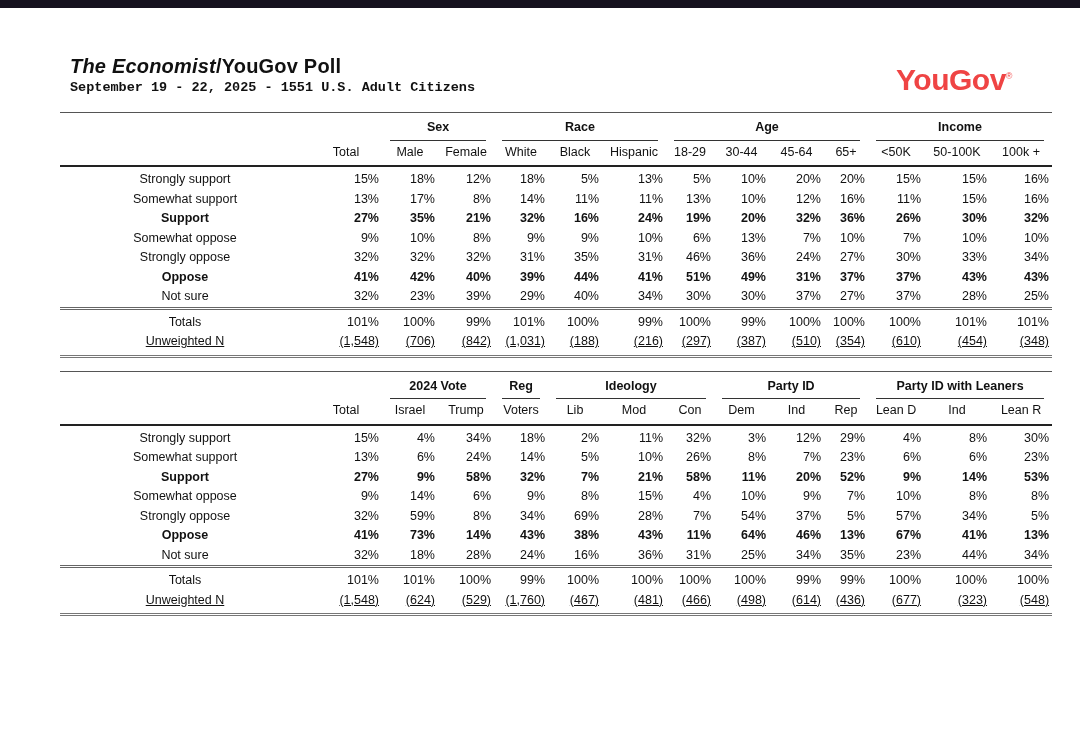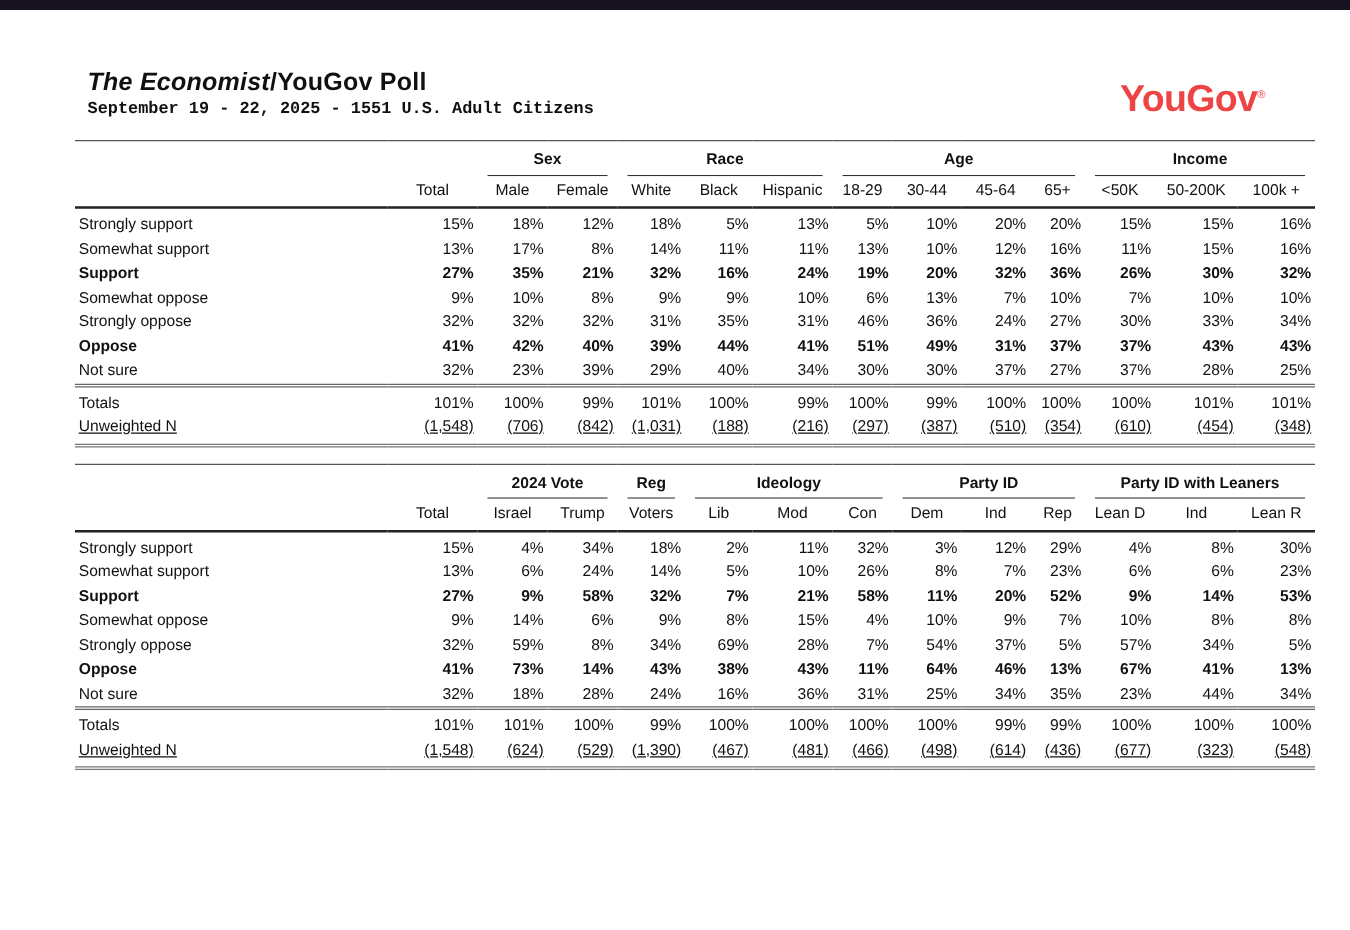--- a/index.html
+++ b/index.html
@@ -92,21 +92,21 @@
     font-weight: normal;
     text-align: center;
     border-bottom: 2px solid #222;
     padding-bottom: 5px;
     padding-top: 4px;
   }
   tr.col-row th.label-col { text-align: left; }
   tbody tr:first-child td, tbody tr:first-child th { padding-top: 5px; }
   td.value-cell { text-align: right; }
   th.row-label {
-    text-align: left;
+    text-align: center;
     font-weight: normal;
     padding-left: 10px;
   }
   tr.bold-row th.row-label, tr.bold-row td.value-cell { font-weight: bold; }
   tr.footer-first td, tr.footer-first th {
     border-top: 3px double #666;
     padding-top: 5px;
   }
   tr.footer-last td, tr.footer-last th { padding-bottom: 5px; text-decoration: underline; }
 </style>
@@ -167,21 +167,21 @@
             <th>Male</th>
             <th>Female</th>
             <th>White</th>
             <th>Black</th>
             <th>Hispanic</th>
             <th>18-29</th>
             <th>30-44</th>
             <th>45-64</th>
             <th>65+</th>
             <th>&lt;50K</th>
-            <th>50-200K</th>
+            <th>50-100K</th>
             <th>100k +</th>
           </tr>
         </thead>
         <tbody>
           <tr>
             <th class="row-label">Strongly support</th>
             <td class="value-cell">15%</td>
             <td class="value-cell">18%</td>
             <td class="value-cell">12%</td>
             <td class="value-cell">18%</td>
@@ -512,21 +512,21 @@
             <td class="value-cell">99%</td>
             <td class="value-cell">100%</td>
             <td class="value-cell">100%</td>
             <td class="value-cell">100%</td>
           </tr>
           <tr class="footer-last">
             <th class="row-label">Unweighted N</th>
             <td class="value-cell">(1,548)</td>
             <td class="value-cell">(624)</td>
             <td class="value-cell">(529)</td>
-            <td class="value-cell">(1,390)</td>
+            <td class="value-cell">(1,760)</td>
             <td class="value-cell">(467)</td>
             <td class="value-cell">(481)</td>
             <td class="value-cell">(466)</td>
             <td class="value-cell">(498)</td>
             <td class="value-cell">(614)</td>
             <td class="value-cell">(436)</td>
             <td class="value-cell">(677)</td>
             <td class="value-cell">(323)</td>
             <td class="value-cell">(548)</td>
           </tr>

